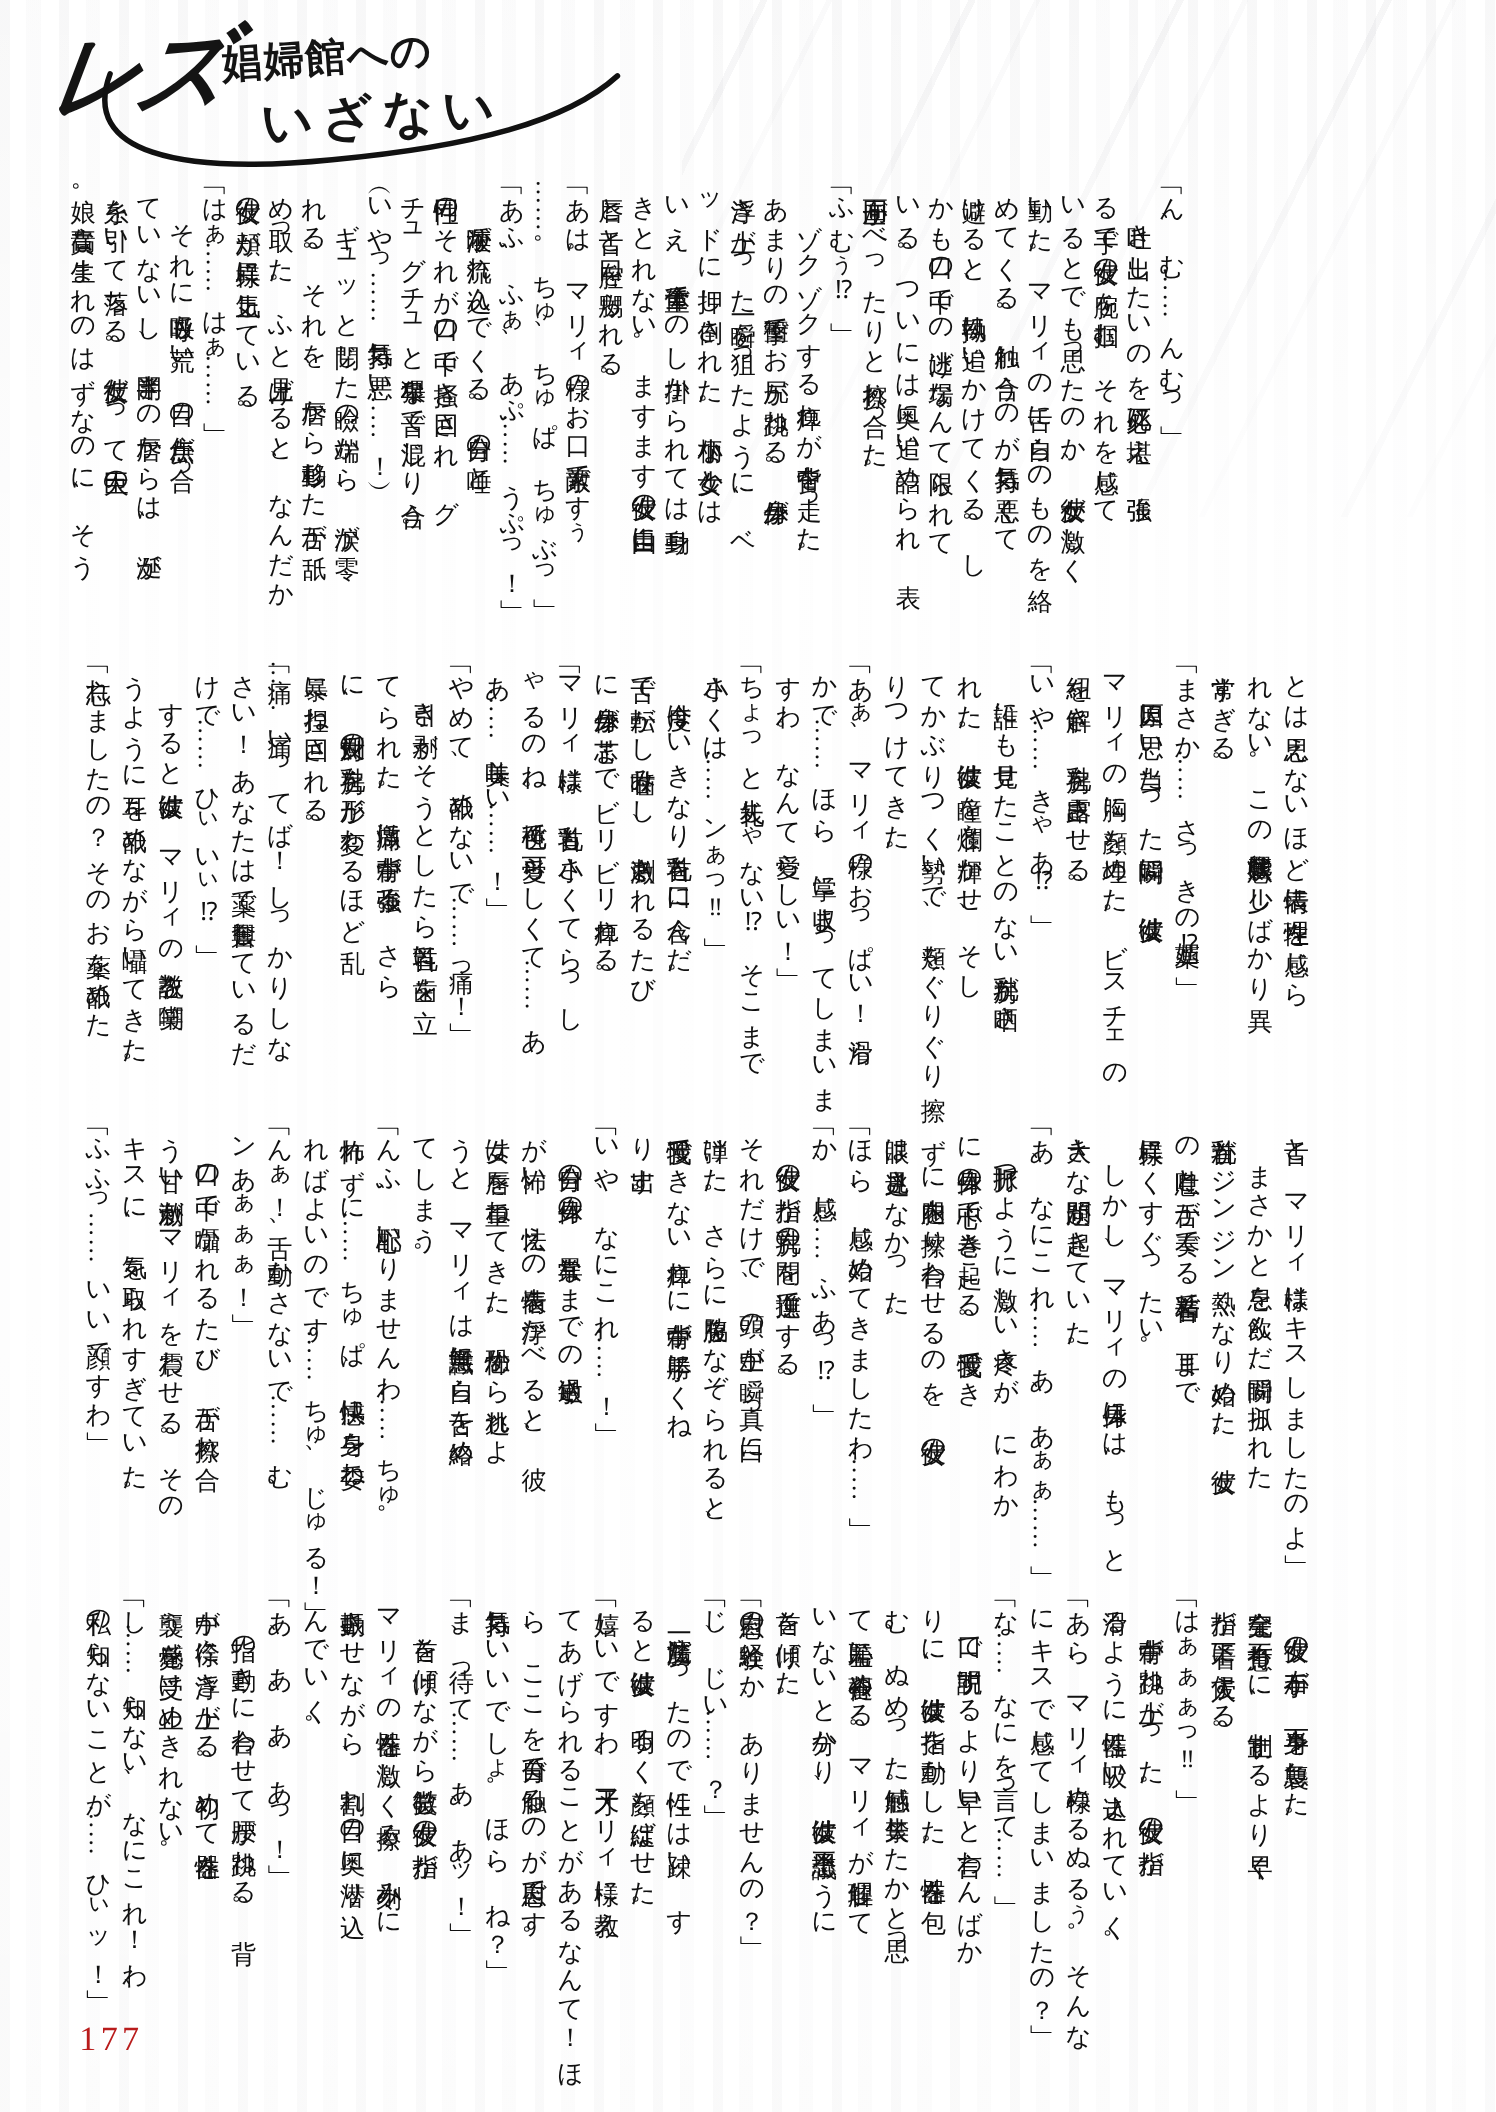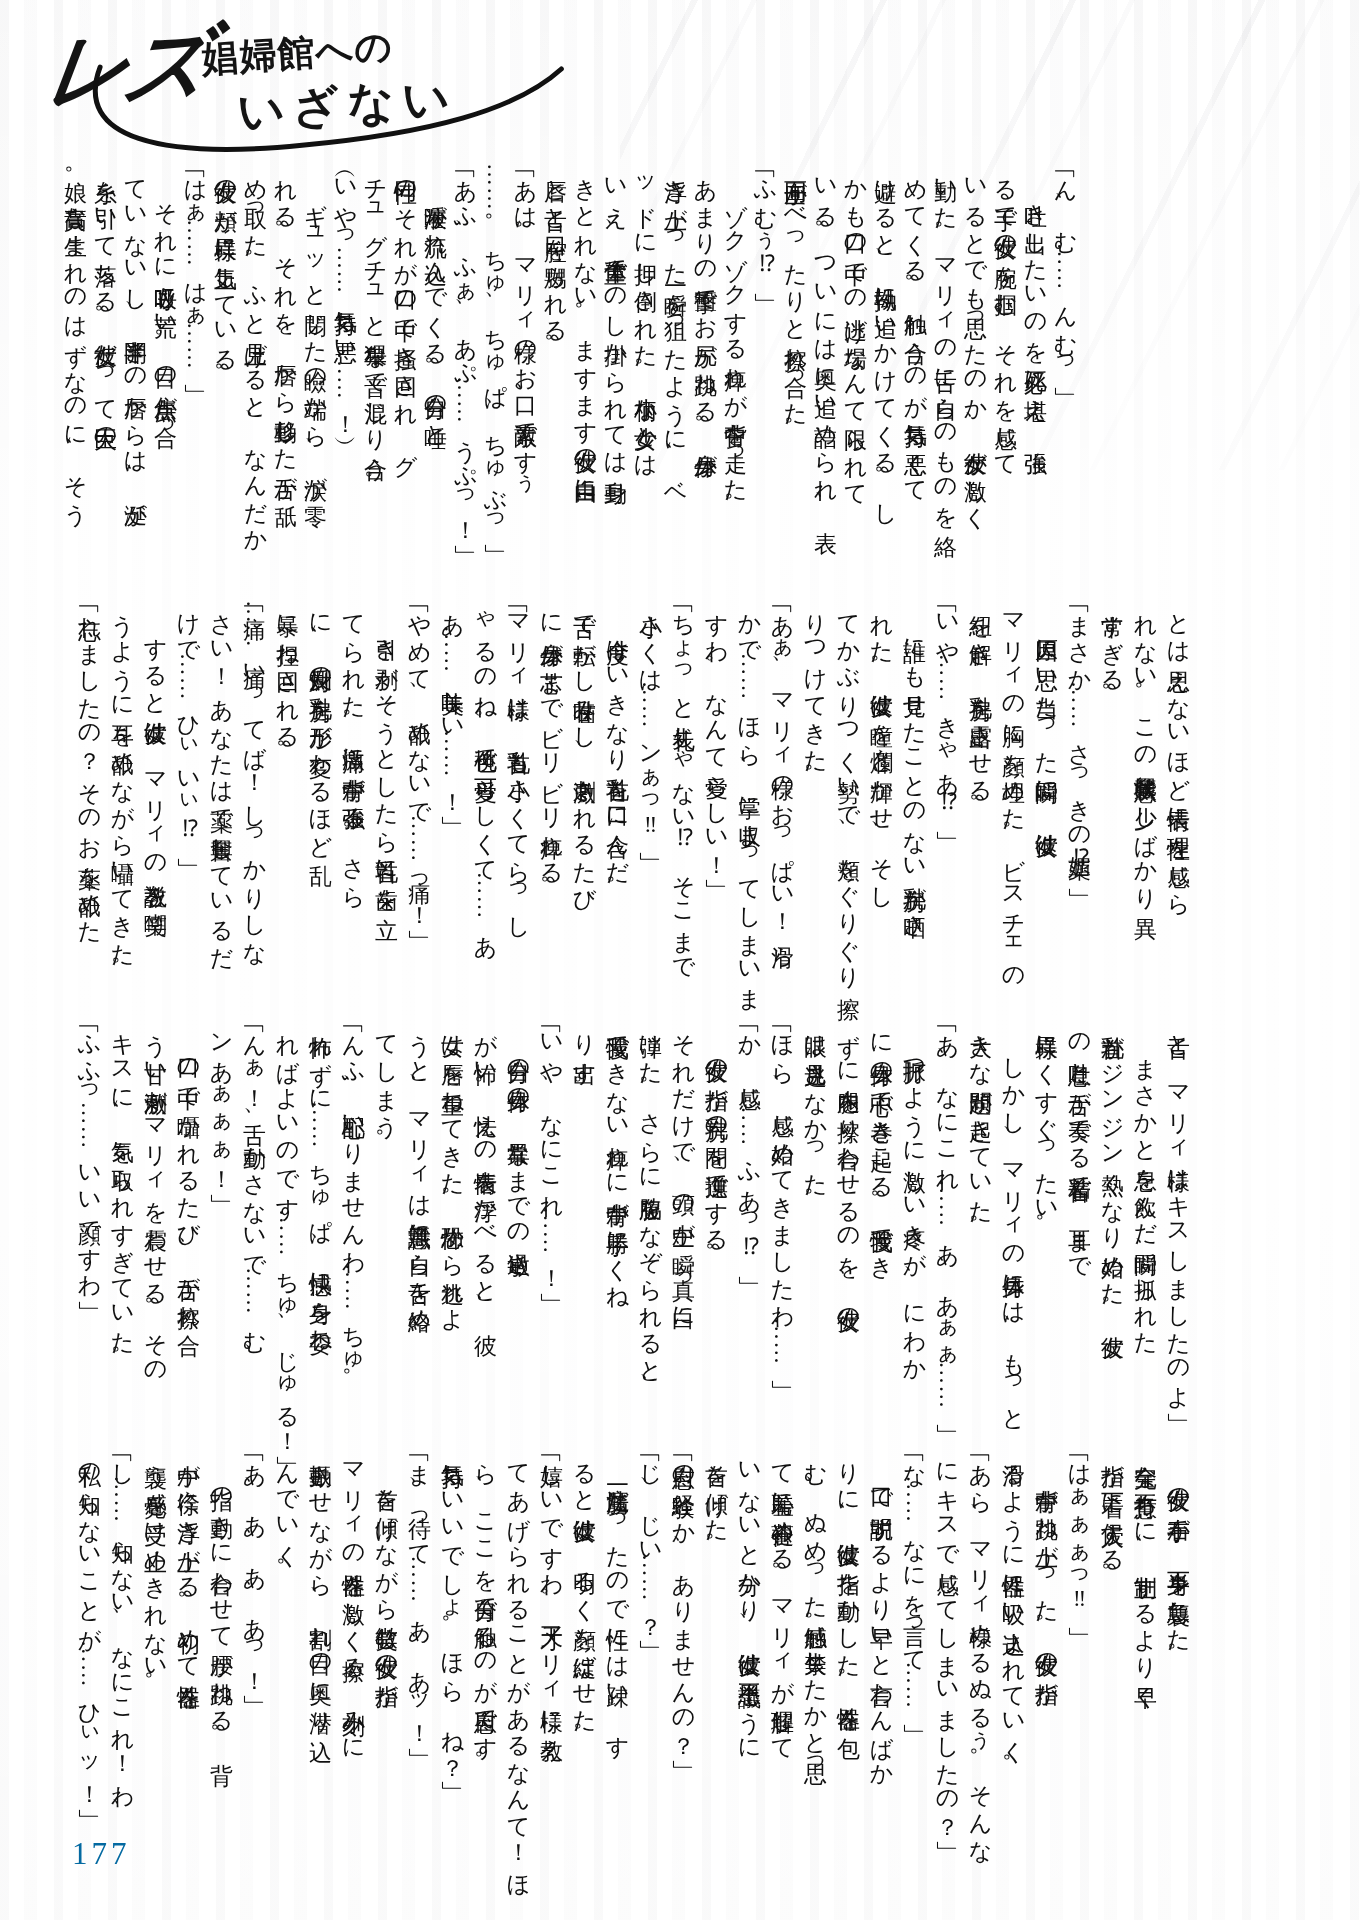--- a/index.html
+++ b/index.html
@@ -74,21 +74,21 @@
     white-space:pre;
   }
   #band1{left:60px;top:163px;width:1020px;height:420px;}
   #band1 p{line-height:30px;}
   #band2{left:60px;top:598px;width:1135px;height:420px;}
   #band3{left:60px;top:1018px;width:1135px;height:420px;}
   #band4{left:60px;top:1447px;width:1135px;height:420px;}
   
   .pageno{
     position:absolute;left:72px;top:1836px;
-    font-size:31px;letter-spacing:4px;color:#0369a1;
+    font-size:31px;letter-spacing:4px;color:#b91c1c;
   }
 </style>
 </head>
 <body>
 
 <div class="stripes"></div>
 <div class="streaks"></div>
 <div class="stripes-fade"></div>
 
 <div class="logo">

